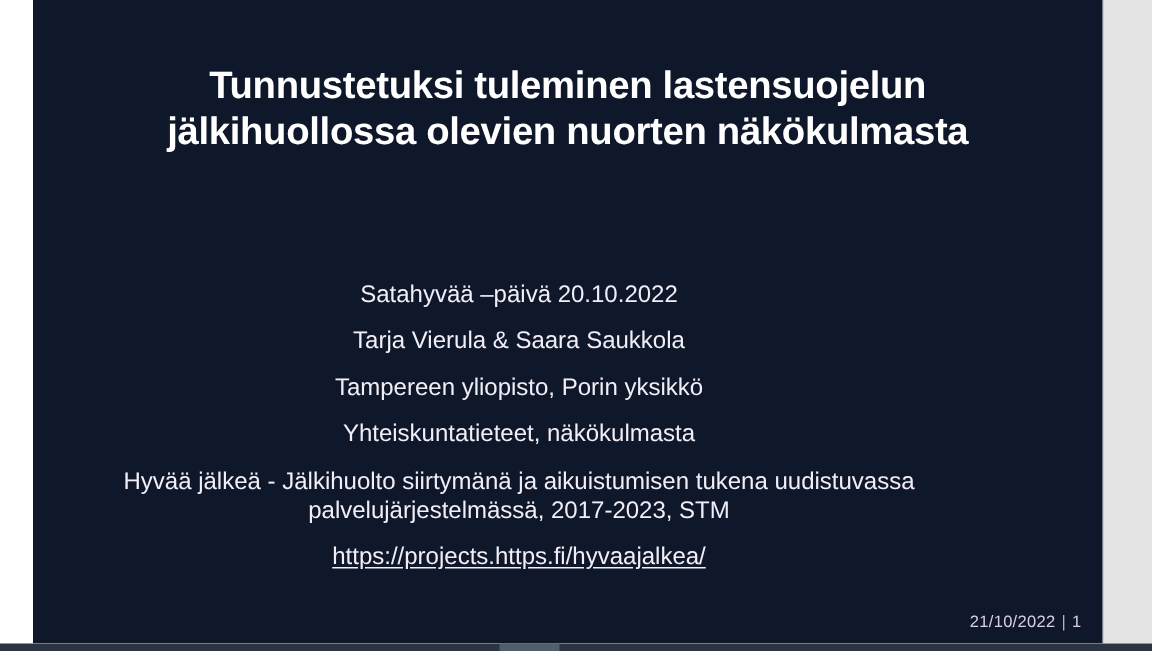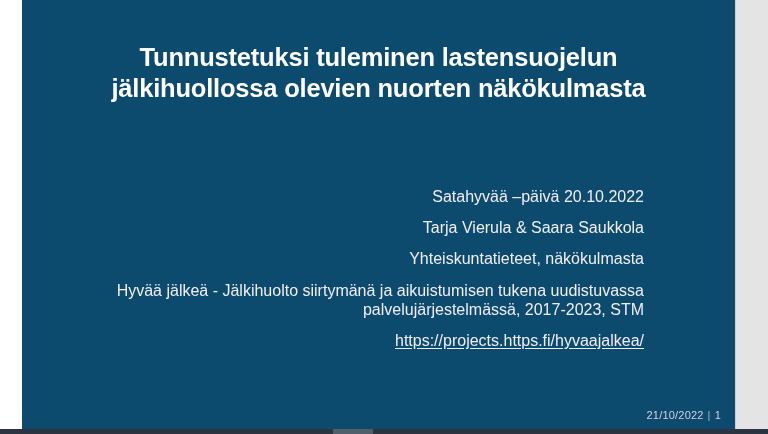--- a/index.html
+++ b/index.html
@@ -36,21 +36,21 @@
     box-sizing: border-box;
   }
 
   
   #slide {
     position: absolute;
     left: 22px;
     top: 0;
     width: 713px;
     height: 429px;
-    background: #0c4a6e;
+    background: #0f172a;
     overflow: hidden;
   }
 
   #slide-title {
     position: absolute;
     left: 0;
     top: 42px;
     width: 713px;
     text-align: center;
     color: #ffffff;
@@ -61,21 +61,21 @@
     padding: 0 18px;
     box-sizing: border-box;
   }
   #slide-title .tline { display: block; white-space: nowrap; }
 
   #slide-body {
     position: absolute;
     left: 0;
     top: 188px;
     width: 648px;
-    text-align: right;
+    text-align: center;
     color: #f2eef7;
     font-size: 16px;
     line-height: 18px;
     padding: 0 26px;
     box-sizing: border-box;
   }
   #slide-body .bline {
     display: block;
     margin-bottom: 13px;
   }
@@ -128,20 +128,21 @@
   <div id="slide">
 
     <div id="slide-title">
       <span class="tline">Tunnustetuksi tuleminen lastensuojelun</span>
       <span class="tline">jälkihuollossa olevien nuorten näkökulmasta</span>
     </div>
 
     <div id="slide-body">
       <span class="bline">Satahyvää –päivä 20.10.2022</span>
       <span class="bline">Tarja Vierula &amp; Saara Saukkola</span>
+      <span class="bline">Tampereen yliopisto, Porin yksikkö</span>
       <span class="bline">Yhteiskuntatieteet, näkökulmasta</span>
       <span class="bline wrap">Hyvää jälkeä - Jälkihuolto siirtymänä ja aikuistumisen tukena uudistuvassa palvelujärjestelmässä, 2017-2023, STM</span>
       <span class="bline"><a class="link" href="#">https://projects.https.fi/hyvaajalkea/</a></span>
     </div>
 
     <div id="slide-footer">
       <span>21/10/2022</span><span class="sep">|</span><span>1</span>
     </div>
 
   </div>

